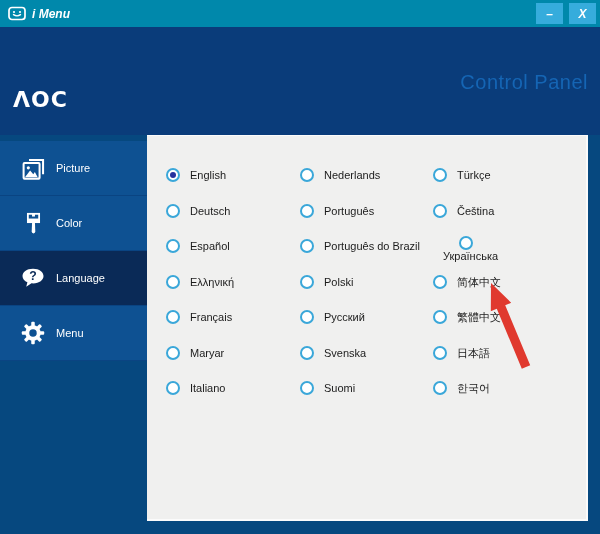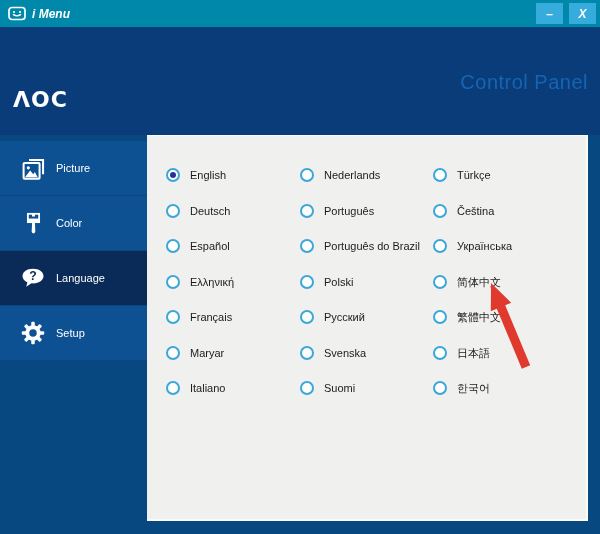--- a/index.html
+++ b/index.html
@@ -101,21 +101,21 @@
             <rect x="10.5" y="2.4" width="3" height="4.6" rx="0.8" fill="#fff" transform="rotate(90 12 12)"></rect>
             <rect x="10.5" y="2.4" width="3" height="4.6" rx="0.8" fill="#fff" transform="rotate(135 12 12)"></rect>
             <rect x="10.5" y="2.4" width="3" height="4.6" rx="0.8" fill="#fff" transform="rotate(180 12 12)"></rect>
             <rect x="10.5" y="2.4" width="3" height="4.6" rx="0.8" fill="#fff" transform="rotate(225 12 12)"></rect>
             <rect x="10.5" y="2.4" width="3" height="4.6" rx="0.8" fill="#fff" transform="rotate(270 12 12)"></rect>
             <rect x="10.5" y="2.4" width="3" height="4.6" rx="0.8" fill="#fff" transform="rotate(315 12 12)"></rect>
       <circle cx="12" cy="12" r="6.6" fill="#fff"></circle>
       <circle cx="12" cy="12" r="3.2" fill="#0E5192"></circle>
           </svg>
         </span>
-    <span class="side-label">Setup</span>
+    <span class="side-label">Menu</span>
       </div>
     </div>
 
   <div class="panel" id="panel">
       <div class="lang-option selected" style="left: 19px; top: 29px;">
         <span class="radio">
           <span class="dot"></span>
         </span>
       <span class="lang-label">English</span>
       </div>
@@ -172,21 +172,21 @@
       <span class="lang-label">Suomi</span>
       </div>
       <div class="lang-option" style="left: 286px; top: 29px;">
         <span class="radio"></span>
       <span class="lang-label">Türkçe</span>
       </div>
       <div class="lang-option" style="left: 286px; top: 65px;">
         <span class="radio"></span>
       <span class="lang-label">Čeština</span>
       </div>
-      <div class="lang-option" style="left: 286px; top: 100px;">
+      <div class="lang-option" style="left: 286px; top: 100px; flex-direction: column;">
         <span class="radio"></span>
       <span class="lang-label">Українська</span>
       </div>
       <div class="lang-option" style="left: 286px; top: 136px;">
         <span class="radio"></span>
       <span class="lang-label">简体中文</span>
       </div>
       <div class="lang-option" style="left: 286px; top: 171px;">
         <span class="radio"></span>
       <span class="lang-label">繁體中文</span>

